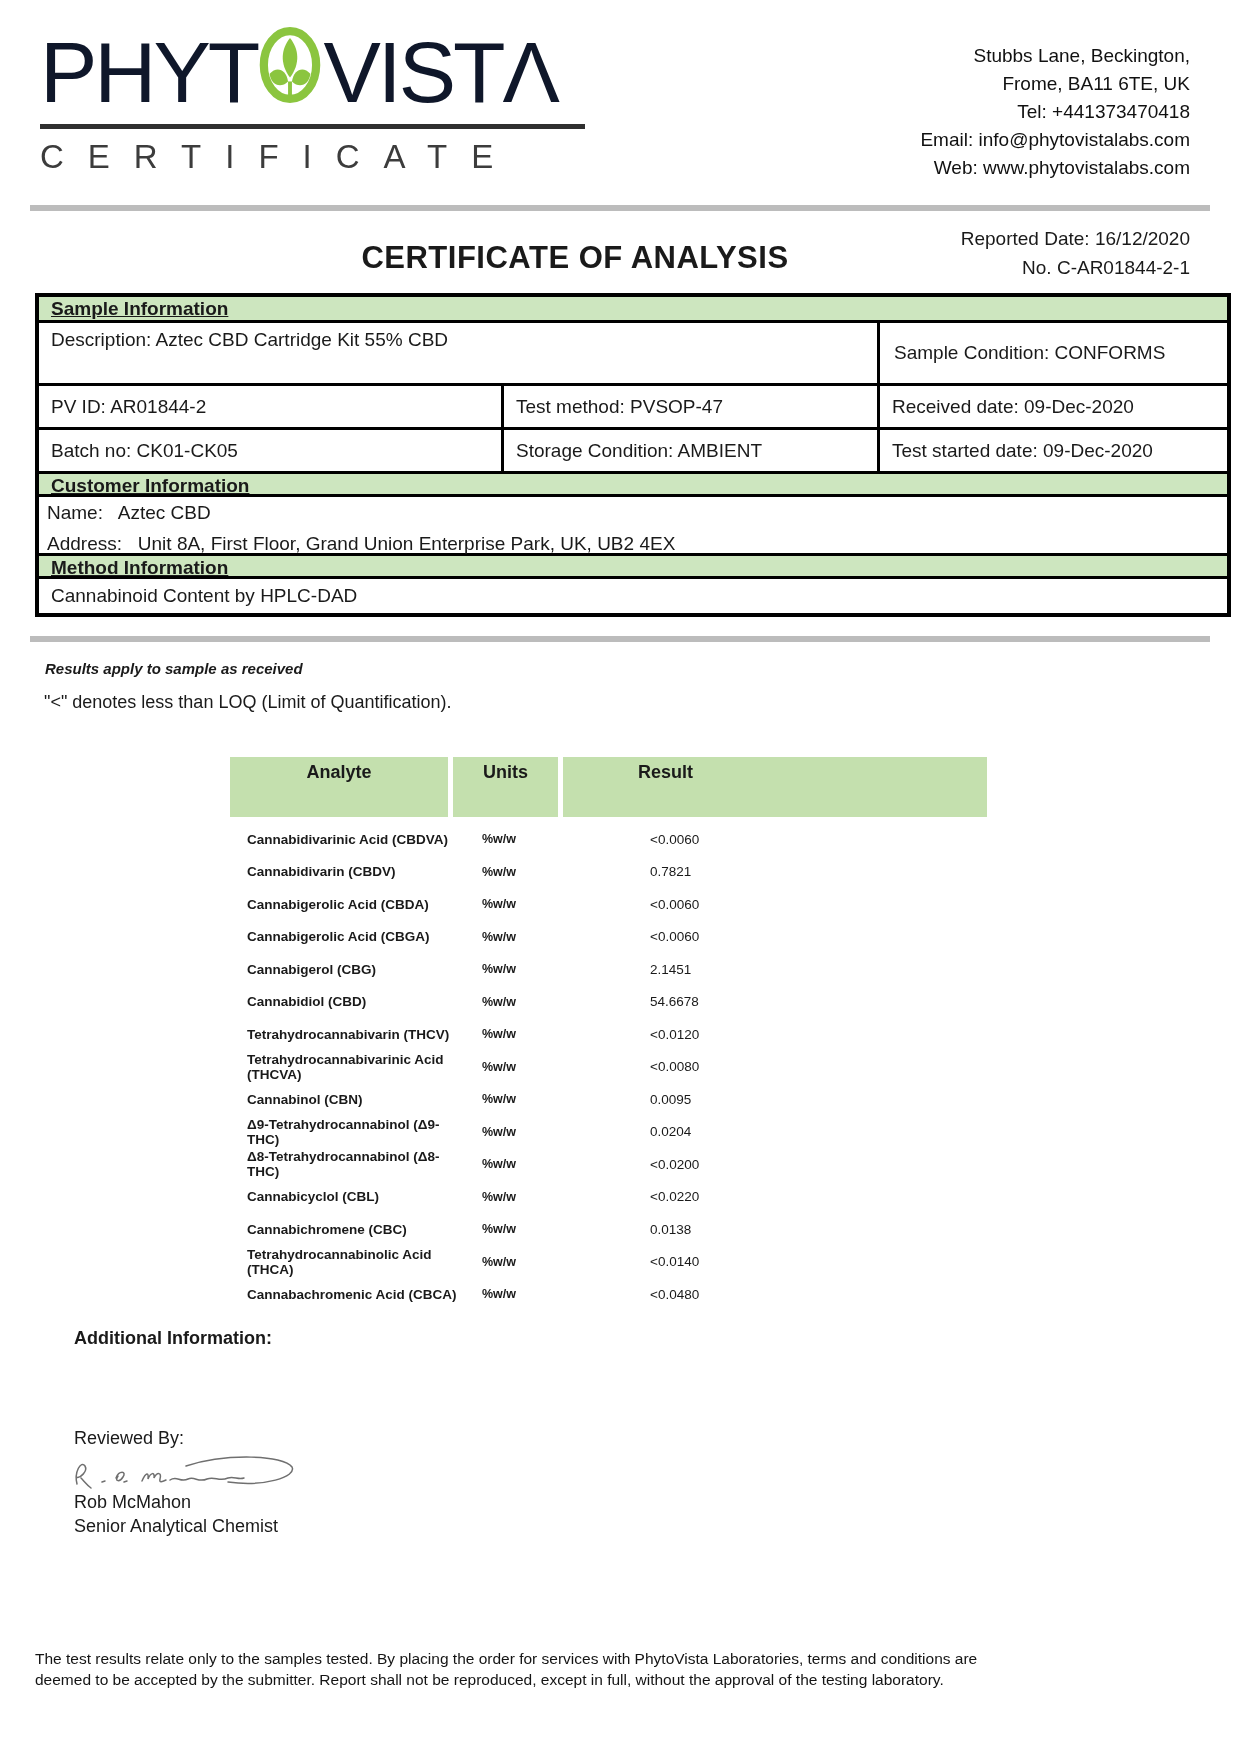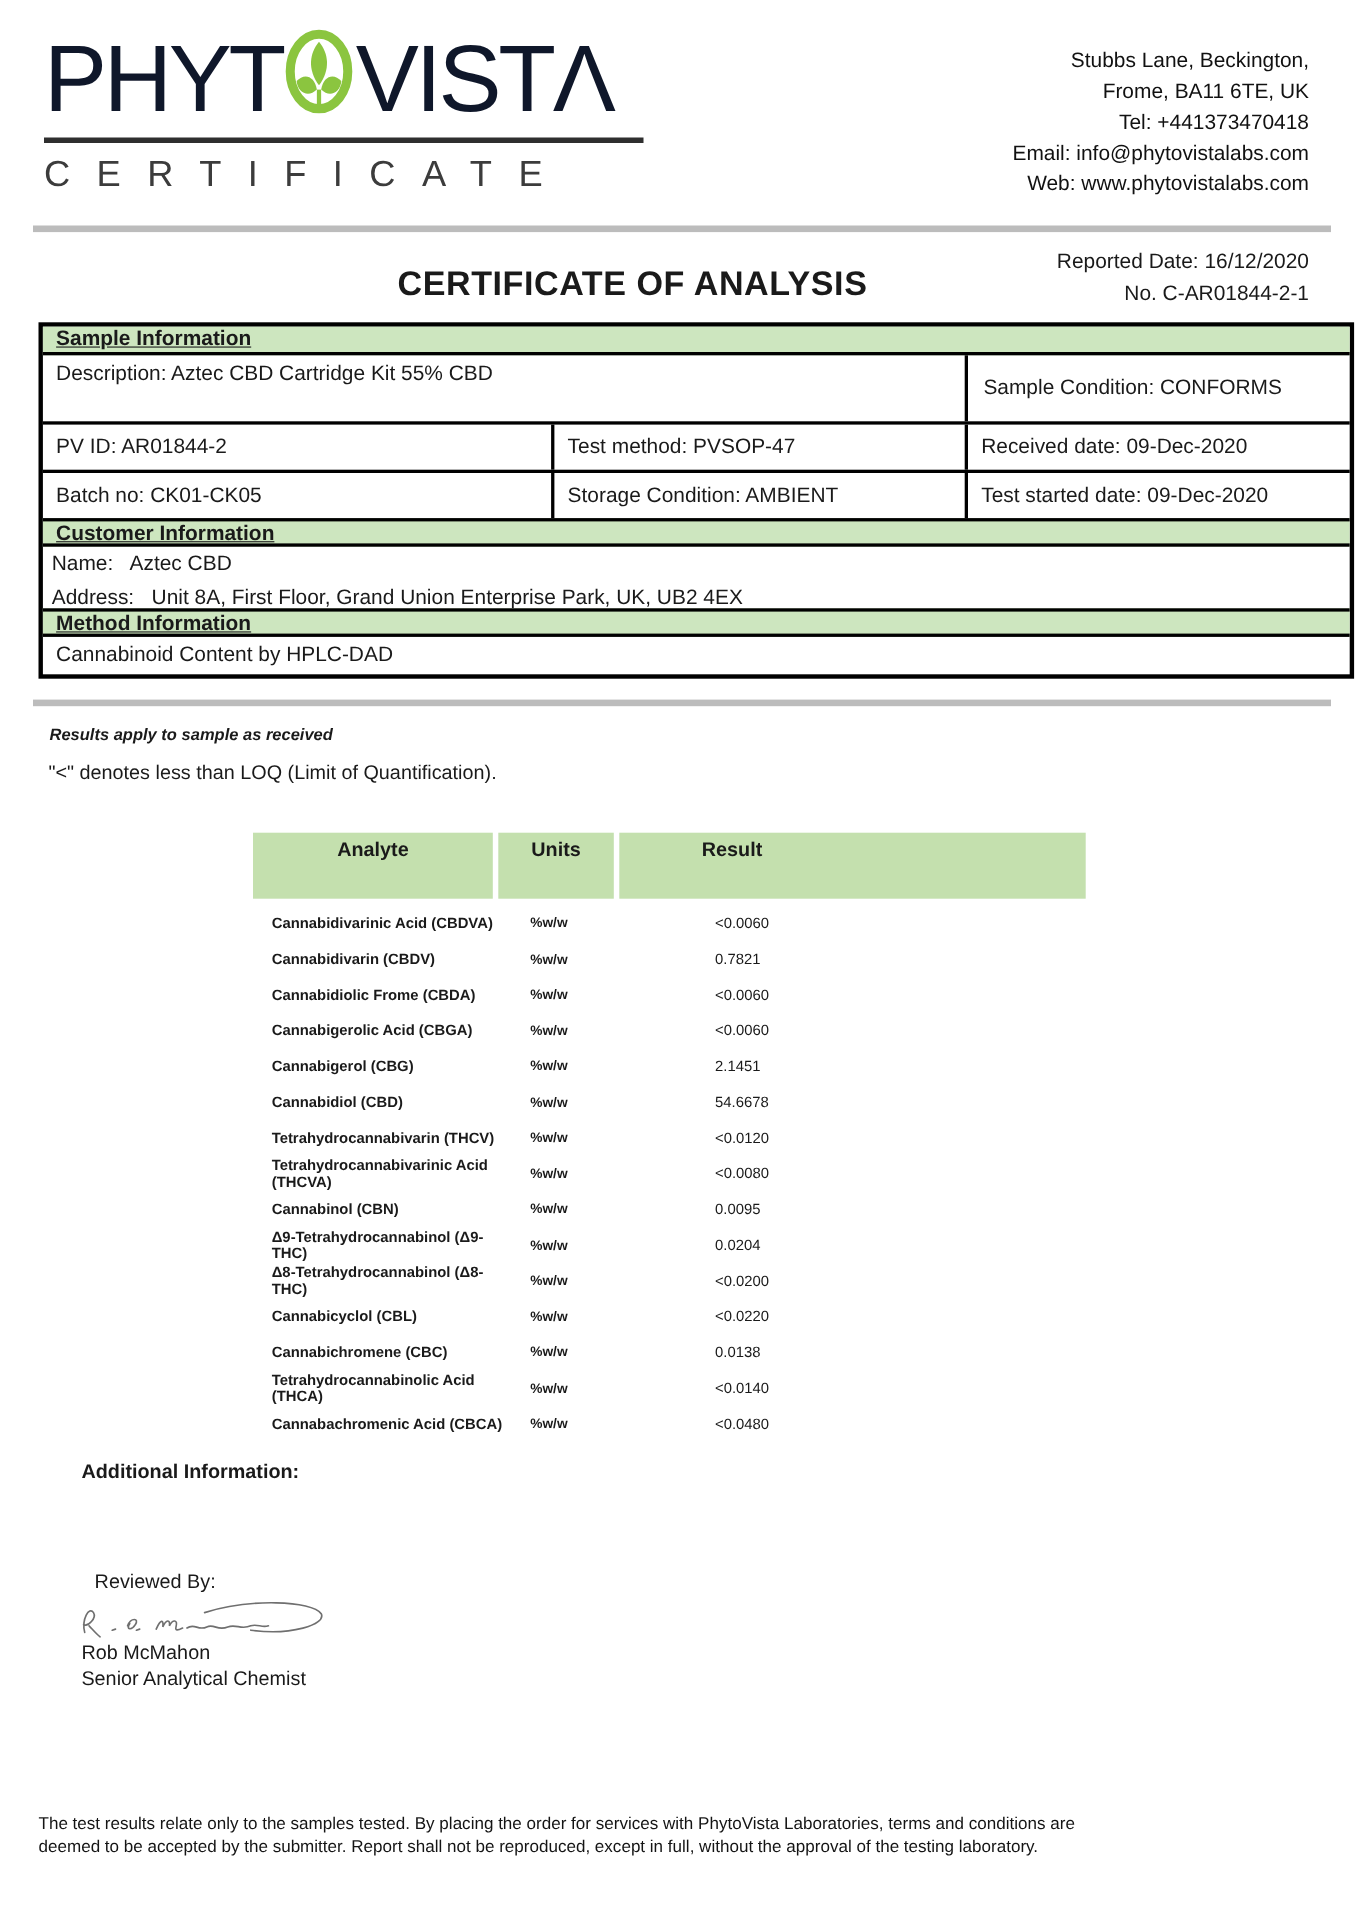--- a/index.html
+++ b/index.html
@@ -86,21 +86,21 @@
   .h-units { width: 105px; margin-left: 5px; text-align: center; }
   .h-result { width: 424px; margin-left: 5px; padding-left: 75px; }
   .r-rows { margin-top: 6px; }
   .r-row { display: flex; height: 32.5px; align-items: center; }
   .r-analyte { width: 223px; font-size: 13.5px; font-weight: 700; margin-left: 17px; }
   .r-units { width: 110px; padding-left: 12px; font-size: 12.5px; font-weight: 700; }
   .r-result { padding-left: 70px; font-size: 13.5px; }
 
   
   .additional-info { position: absolute; left: 74px; top: 1328px; font-size: 18px; font-weight: 700; }
-  .reviewed-by { position: absolute; left: 86px; top: 1428px; font-size: 18px; }
+  .reviewed-by { position: absolute; left: 74px; top: 1428px; font-size: 18px; }
   .signature { position: absolute; left: 68px; top: 1448px; }
   .reviewer-name { position: absolute; left: 74px; top: 1492px; font-size: 18px; }
   .reviewer-title { position: absolute; left: 74px; top: 1516px; font-size: 18px; }
 
   .footer-text {
     position: absolute; left: 35px; top: 1648px; width: 1150px;
     font-size: 15.5px; line-height: 21px; color: #141414;
   }
 </style>
 </head>
@@ -188,21 +188,21 @@
           <div class="r-analyte">Cannabidivarinic Acid (CBDVA)</div>
           <div class="r-units">%w/w</div>
           <div class="r-result">&lt;0.0060</div>
         </div>
         <div class="r-row">
           <div class="r-analyte">Cannabidivarin (CBDV)</div>
           <div class="r-units">%w/w</div>
           <div class="r-result">0.7821</div>
         </div>
         <div class="r-row">
-          <div class="r-analyte">Cannabidiolic Frome (CBDA)</div>
+          <div class="r-analyte">Cannabigerolic Acid (CBDA)</div>
           <div class="r-units">%w/w</div>
           <div class="r-result">&lt;0.0060</div>
         </div>
         <div class="r-row">
           <div class="r-analyte">Cannabigerolic Acid (CBGA)</div>
           <div class="r-units">%w/w</div>
           <div class="r-result">&lt;0.0060</div>
         </div>
         <div class="r-row">
           <div class="r-analyte">Cannabigerol (CBG)</div>

